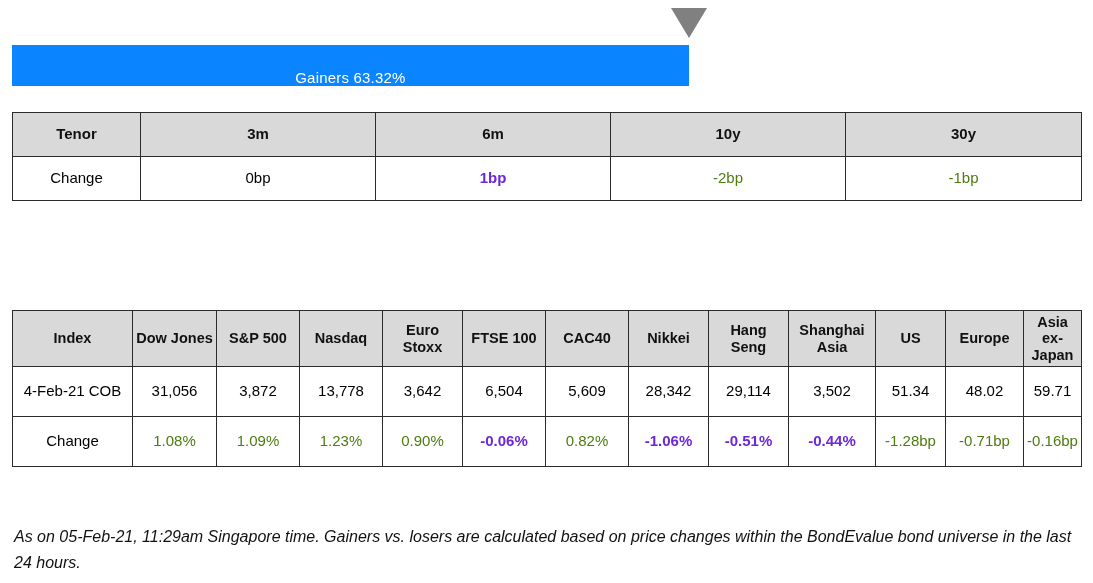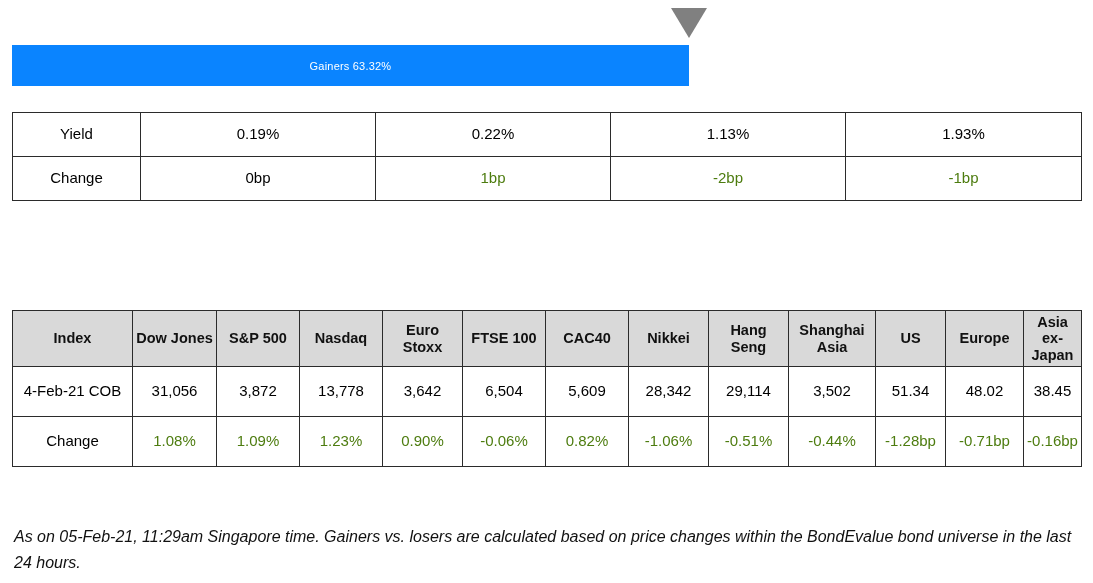--- a/index.html
+++ b/index.html
@@ -36,24 +36,24 @@
   #gl-bar {
     position: absolute;
     left: 0;
     top: 37px;
     width: 1069px;
     height: 41px;
     display: flex;
   }
   .gl-seg {
     display: flex;
-    align-items: center;
+    align-items: flex-end;
     justify-content: center;
     color: #ffffff;
-    font-size: 11px;
+    font-size: 15px;
     letter-spacing: .2px;
     height: 100%;
     box-sizing: border-box;
     white-space: nowrap;
   }
   .gl-gainers { background: #0a84ff; }
   .gl-losers  { background: #f78208; }
 
   
   table.grid {
@@ -85,21 +85,21 @@
   }
   .cell {
     background: #ffffff;
     font-size: 15px;
   }
   .rowlabel {
     background: #ffffff;
     font-size: 15px;
   }
   .pos { color: #4d7c0f; }
-  .neg { color: #4d7c0f; }
+  .neg { color: #6d28d9; font-weight: bold; }
 
   
   #tbl-benchmarks { left: 12px; top: 112px; width: 1069px; }
   #tbl-benchmarks td { height: 44px; }
   #tbl-benchmarks tr.r-head td { height: 46px; }
 
   
   #tbl-indices { left: 12px; top: 310px; width: 1069px; }
   #tbl-indices td { height: 50px; }
   #tbl-indices tr.r-group td { height: 48px; }
@@ -134,25 +134,25 @@
 <table class="grid" id="tbl-benchmarks">
   <colgroup>
     <col style="width:128px">
       <col style="width:235px">
       <col style="width:235px">
     <col style="width:235px">
       <col style="width:236px">
   </colgroup>
   <tbody>
     <tr>
-      <td class="rowlabel">Yield</td>
-      <td class="cell">0.19%</td>
-      <td class="cell">0.22%</td>
-      <td class="cell">1.13%</td>
-      <td class="cell">1.93%</td>
+      <td class="hdr-gray">Tenor</td>
+      <td class="hdr-gray">3m</td>
+      <td class="hdr-gray">6m</td>
+      <td class="hdr-gray">10y</td>
+      <td class="hdr-gray">30y</td>
     </tr>
     <tr>
       <td class="rowlabel">Change</td>
       <td class="cell">0bp</td>
       <td class="cell neg">1bp</td>
       <td class="cell pos">-2bp</td>
       <td class="cell pos">-1bp</td>
     </tr>
   </tbody>
 </table>
@@ -195,21 +195,21 @@
       <td class="cell">3,872</td>
       <td class="cell">13,778</td>
       <td class="cell">3,642</td>
       <td class="cell">6,504</td>
       <td class="cell">5,609</td>
       <td class="cell">28,342</td>
       <td class="cell">29,114</td>
       <td class="cell">3,502</td>
       <td class="cell">51.34</td>
       <td class="cell">48.02</td>
-      <td class="cell">38.45</td>
+      <td class="cell">59.71</td>
     </tr>
     <tr class="r-change">
       <td class="rowlabel">Change</td>
       <td class="cell pos">1.08%</td>
       <td class="cell pos">1.09%</td>
       <td class="cell pos">1.23%</td>
       <td class="cell pos">0.90%</td>
       <td class="cell neg">-0.06%</td>
       <td class="cell pos">0.82%</td>
       <td class="cell neg">-1.06%</td>

